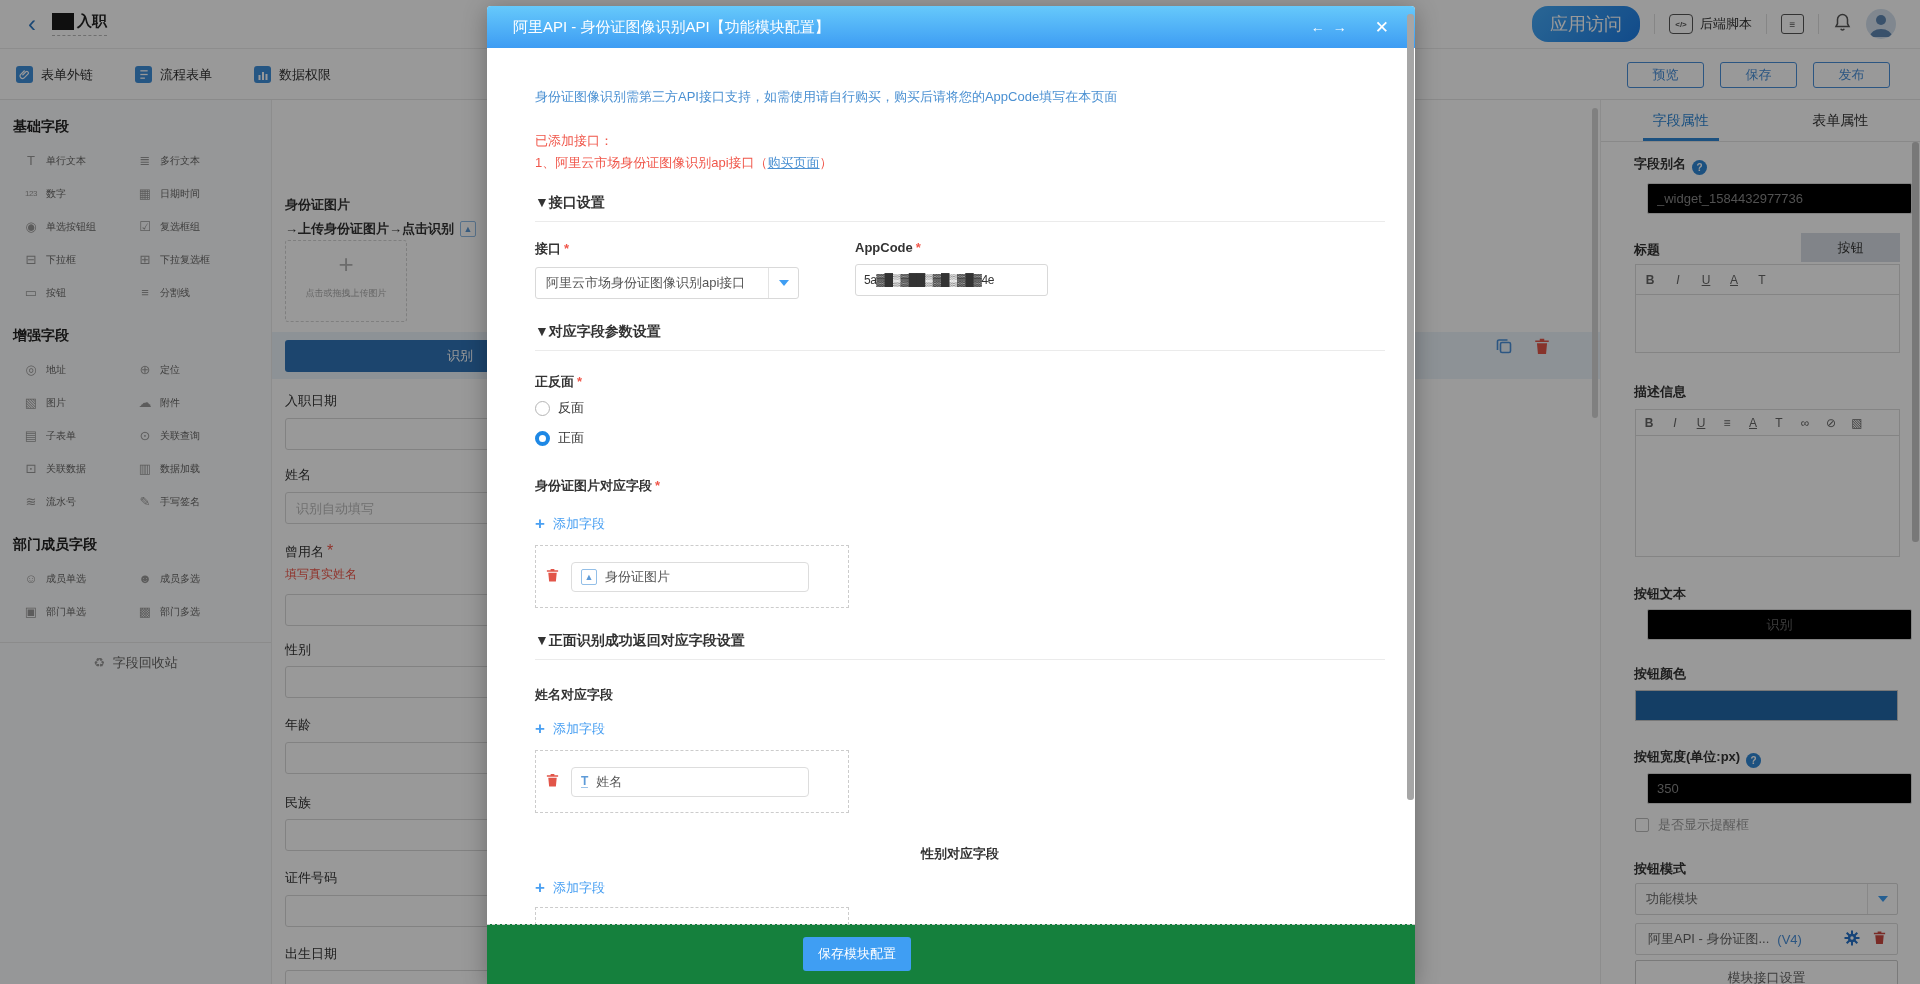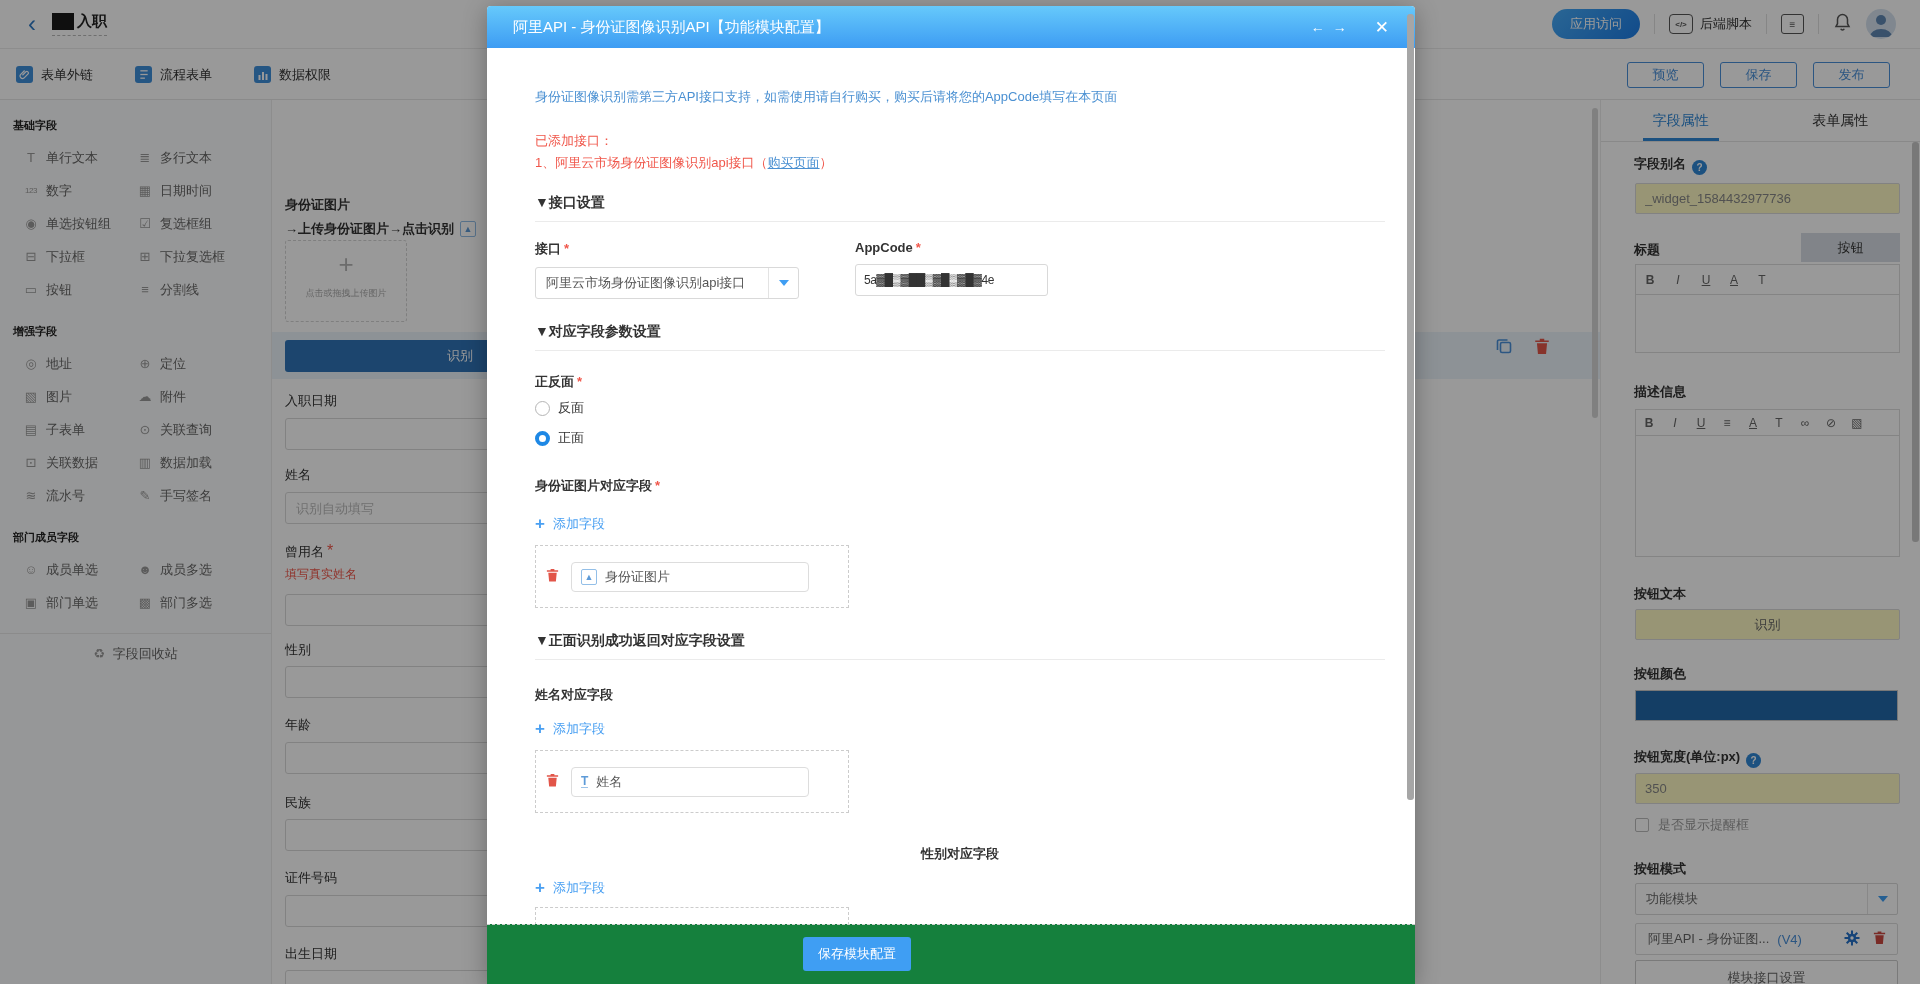--- a/index.html
+++ b/index.html
@@ -8,21 +8,21 @@
   .page { position:relative; width:1920px; height:984px; background:#fff; overflow:hidden; }
 
   
   .topbar { position:absolute; left:0; top:0; width:1920px; height:49px; background:#fff;
             border-bottom:1px solid #ececec; display:flex; align-items:center; z-index:1; }
   .back-ic { margin-left:28px; color:#2e79c4; font-size:24px; line-height:20px; cursor:pointer; }
   .app-title-wrap { margin-left:16px; padding-bottom:4px; border-bottom:1px dashed #b9b9b9; display:flex; align-items:center; }
   .logo-redact { width:22px; height:17px; background:#1a1a1a; margin-right:3px; }
   .app-title { font-size:15px; font-weight:bold; color:#222; }
   .topbar-right { margin-left:auto; margin-right:24px; display:flex; align-items:center; gap:14px; }
-  .pill-btn { background:linear-gradient(135deg,#46aaf7,#1d7de6); color:#fff; font-size:13px;
+  .pill-btn { background:linear-gradient(135deg,#46aaf7,#1d7de6); color:#fff; font-size:18px;
               padding:6px 18px; border-radius:16px; cursor:pointer; }
   .vsep { width:1px; height:20px; background:#e0e0e0; }
   .chip-ic { width:24px; height:20px; border:1.5px solid #555; border-radius:4px; color:#555;
              font-size:8px; font-weight:bold; display:grid; place-items:center; }
   .tb-link { display:flex; align-items:center; gap:7px; font-size:13px; color:#333; cursor:pointer; }
   .idcard-ic { width:23px; height:20px; border:1.5px solid #555; border-radius:3px; color:#555;
                font-size:10px; display:grid; place-items:center; }
   .avatar { width:30px; height:30px; border-radius:50%; background:#d5e2ef; display:grid; place-items:center; overflow:hidden; }
 
   
@@ -33,26 +33,26 @@
   .nav-tab:first-child { margin-left:16px; }
   .tab-ic { width:17px; height:17px; border-radius:3px; background:#3e8fdb; color:#fff; font-size:9px;
             display:grid; place-items:center; }
   .toolrow-right { margin-left:auto; margin-right:30px; display:flex; gap:16px; }
   .ol-btn { min-width:77px; height:26px; border:1px solid #4a90d9; border-radius:3px; color:#4a90d9;
             background:#fff; font-size:13px; display:grid; place-items:center; cursor:pointer; }
 
   
   .sidebar { position:absolute; left:0; top:100px; width:272px; height:884px; background:#fbfcfd;
              border-right:1px solid #ebebeb; z-index:1; }
-  .sb-title { margin:18px 0 8px 13px; font-size:11px; font-weight:bold; color:#222; }
+  .sb-title { margin:18px 0 8px 13px; font-size:14px; font-weight:bold; color:#222; }
   .sb-grid { display:grid; grid-template-columns:114px 114px; padding-left:23px; }
   .sb-item { height:33px; display:flex; align-items:center; gap:7px; cursor:pointer; }
   .sb-ic { width:16px; color:#9a9a9a; font-size:13px; text-align:center; flex:none; }
   .sb-ic.num { font-size:8px; letter-spacing:-0.5px; }
-  .sb-lb { font-size:13px; color:#666; white-space:nowrap; }
+  .sb-lb { font-size:10px; color:#666; white-space:nowrap; }
   .sb-recycle { margin-top:14px; border-top:1px solid #e8e8e8; height:40px; display:flex;
                 align-items:center; justify-content:center; gap:8px; color:#666; font-size:13px; cursor:pointer; }
   .sb-recycle .sb-ic { width:auto; }
 
   
   .canvas { position:absolute; left:272px; top:100px; width:1328px; height:884px; background:#fff; z-index:1; }
   .cv-abs { position:absolute; }
   .cv-label { font-size:13px; color:#333; }
   .cv-label.bold { font-weight:bold; }
   .cv-input { position:absolute; width:615px; height:32px; border:1px solid #d9d9d9; border-radius:3px;
@@ -80,22 +80,22 @@
             border-left:1px solid #ebebeb; z-index:1; }
   .rp-tabs { position:absolute; left:0; top:0; width:100%; height:42px; border-bottom:1px solid #e5e5e5;
              display:flex; }
   .rp-tab { width:50%; text-align:center; line-height:40px; font-size:14px; color:#333; cursor:pointer; position:relative; }
   .rp-tab.active { color:#2f87d6; }
   .rp-tab.active::after { content:""; position:absolute; left:50%; transform:translateX(-50%);
                           bottom:0; width:76px; height:3px; background:#2f87d6; }
   .rp-lab { position:absolute; left:33px; font-size:13px; font-weight:bold; color:#333; }
   .help-ic { display:inline-grid; place-items:center; width:15px; height:15px; border-radius:50%;
              background:#2f87d6; color:#fff; font-size:10px; margin-left:6px; vertical-align:-3px; cursor:pointer; }
-  .rp-input { position:absolute; left:34px; width:265px; height:31px; border:1px solid #d9d9d9;
-              border-radius:2px; font-size:13px; color:#888; padding:0 9px; background:#fef9c3; }
+  .rp-input { position:absolute; left:46px; width:265px; height:31px; border:1px solid #d9d9d9;
+              border-radius:2px; font-size:13px; color:#888; padding:0 9px; background:#000000; }
   .rp-input.center { text-align:center; color:#666; }
   .widget-chip { position:absolute; left:200px; width:99px; height:29px; background:#d7dde4; color:#333;
                  font-size:13px; display:grid; place-items:center; cursor:pointer; }
   .rt-toolbar { position:absolute; left:34px; width:265px; height:31px; border:1px solid #ddd;
                 display:flex; align-items:center; gap:0; }
   .rt-ic { width:28px; text-align:center; color:#666; font-size:12px; cursor:pointer; }
   .rt-ic.u { text-decoration:underline; }
   .rt-ic.i { font-style:italic; }
   .rt-area { position:absolute; left:34px; width:265px; border:1px solid #ddd; border-top:none; background:#fff; }
   .color-swatch { position:absolute; left:34px; width:263px; height:31px; border:1px solid #c8c8c8;

